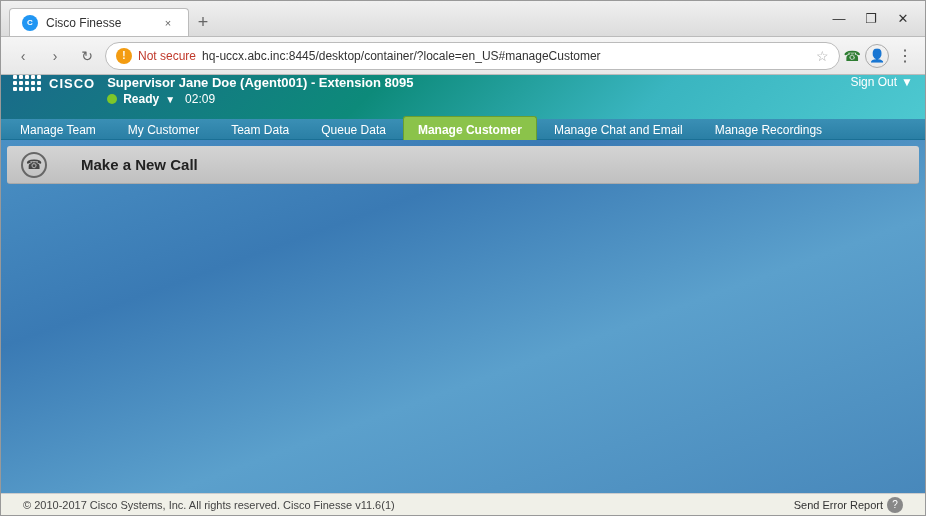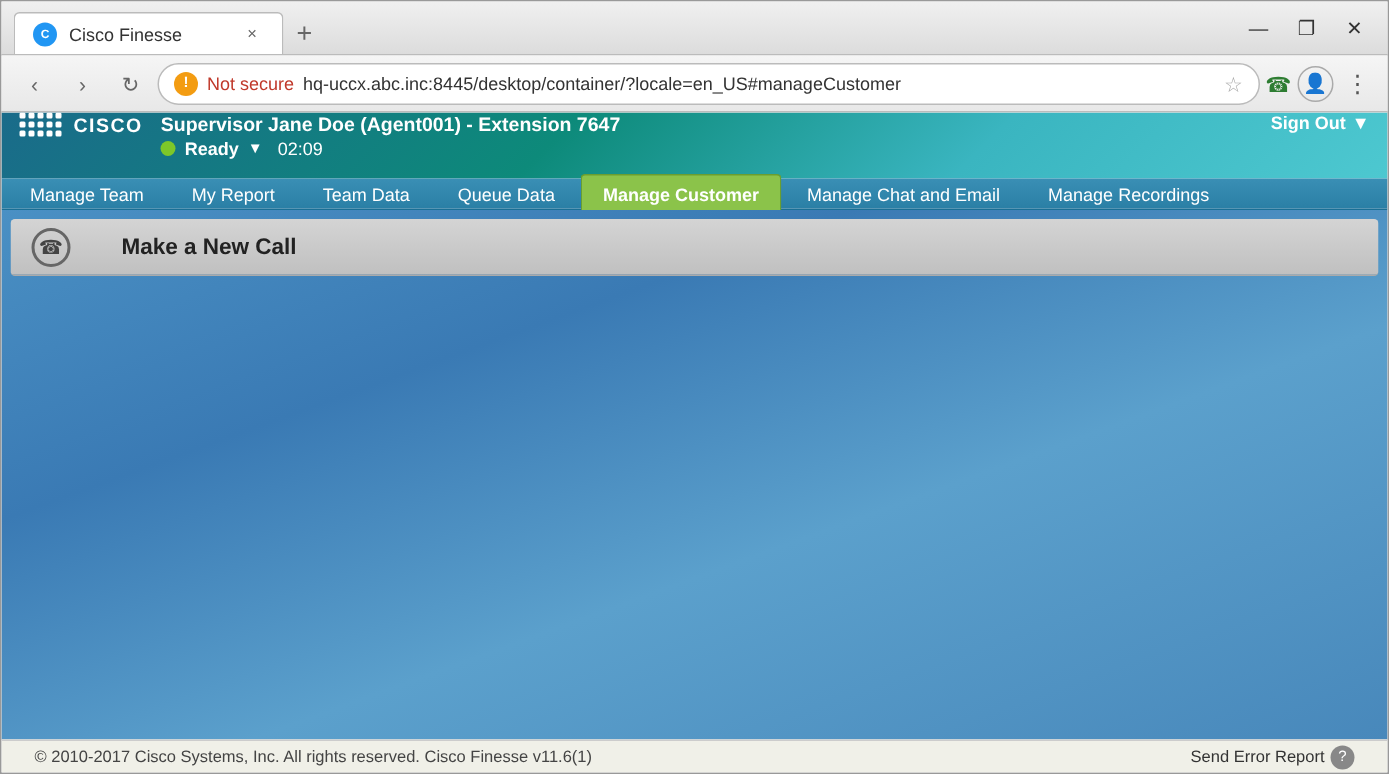--- a/index.html
+++ b/index.html
@@ -141,21 +141,21 @@
     .agent-info { flex: 1; }
     .agent-name { color: #fff; font-size: 13px; font-weight: bold; }
     .agent-status { display: flex; align-items: center; gap: 6px; margin-top: 2px; }
     .status-dot { width: 10px; height: 10px; background: #7dc729; border-radius: 50%; }
     .status-label { color: #fff; font-size: 12px; font-weight: bold; }
     .status-arrow { color: #fff; font-size: 10px; cursor: pointer; }
     .status-time { color: #fff; font-size: 12px; margin-left: 4px; }
     .sign-out-btn {
       color: #fff; font-size: 12px; cursor: pointer;
       background: none; border: none;
-      display: flex; align-items: center; gap: 4px; font-weight: bold;
+      display: flex; align-items: center; gap: 4px;
     }
 
     
     .finesse-nav {
       background: linear-gradient(to bottom, #3a8fb5 0%, #2a7fa5 100%);
       height: 21px;
       display: flex;
       align-items: center;
       padding: 0 4px;
       gap: 2px;
@@ -296,37 +296,37 @@
             <div class="cisco-dot"></div>
               <div class="cisco-dot"></div>
               <div class="cisco-dot"></div>
             <div class="cisco-dot"></div>
               <div class="cisco-dot"></div>
           </div>
         </div>
         <span class="cisco-text">CISCO</span>
       </div>
       <div class="agent-info">
-        <div class="agent-name">Supervisor Jane Doe (Agent001) - Extension 7647</div>
+        <div class="agent-name">Supervisor Jane Doe (Agent001) - Extension 8095</div>
         <div class="agent-status">
           <div class="status-dot"></div>
           <span class="status-label">Ready</span>
           <span class="status-arrow">▼</span>
           <span class="status-time">02:09</span>
         </div>
       </div>
       <button class="sign-out-btn">
         <span>Sign Out</span>
         <span>▼</span>
       </button>
     </div>
 
     <div class="finesse-nav">
       <div class="nav-tab">Manage Team</div>
-      <div class="nav-tab">My Report</div>
+      <div class="nav-tab">My Customer</div>
       <div class="nav-tab">Team Data</div>
       <div class="nav-tab">Queue Data</div>
       <div class="nav-tab active">Manage Customer</div>
       <div class="nav-tab">Manage Chat and Email</div>
       <div class="nav-tab">Manage Recordings</div>
     </div>
 
     <div class="finesse-content">
 
       <div class="call-bar">

